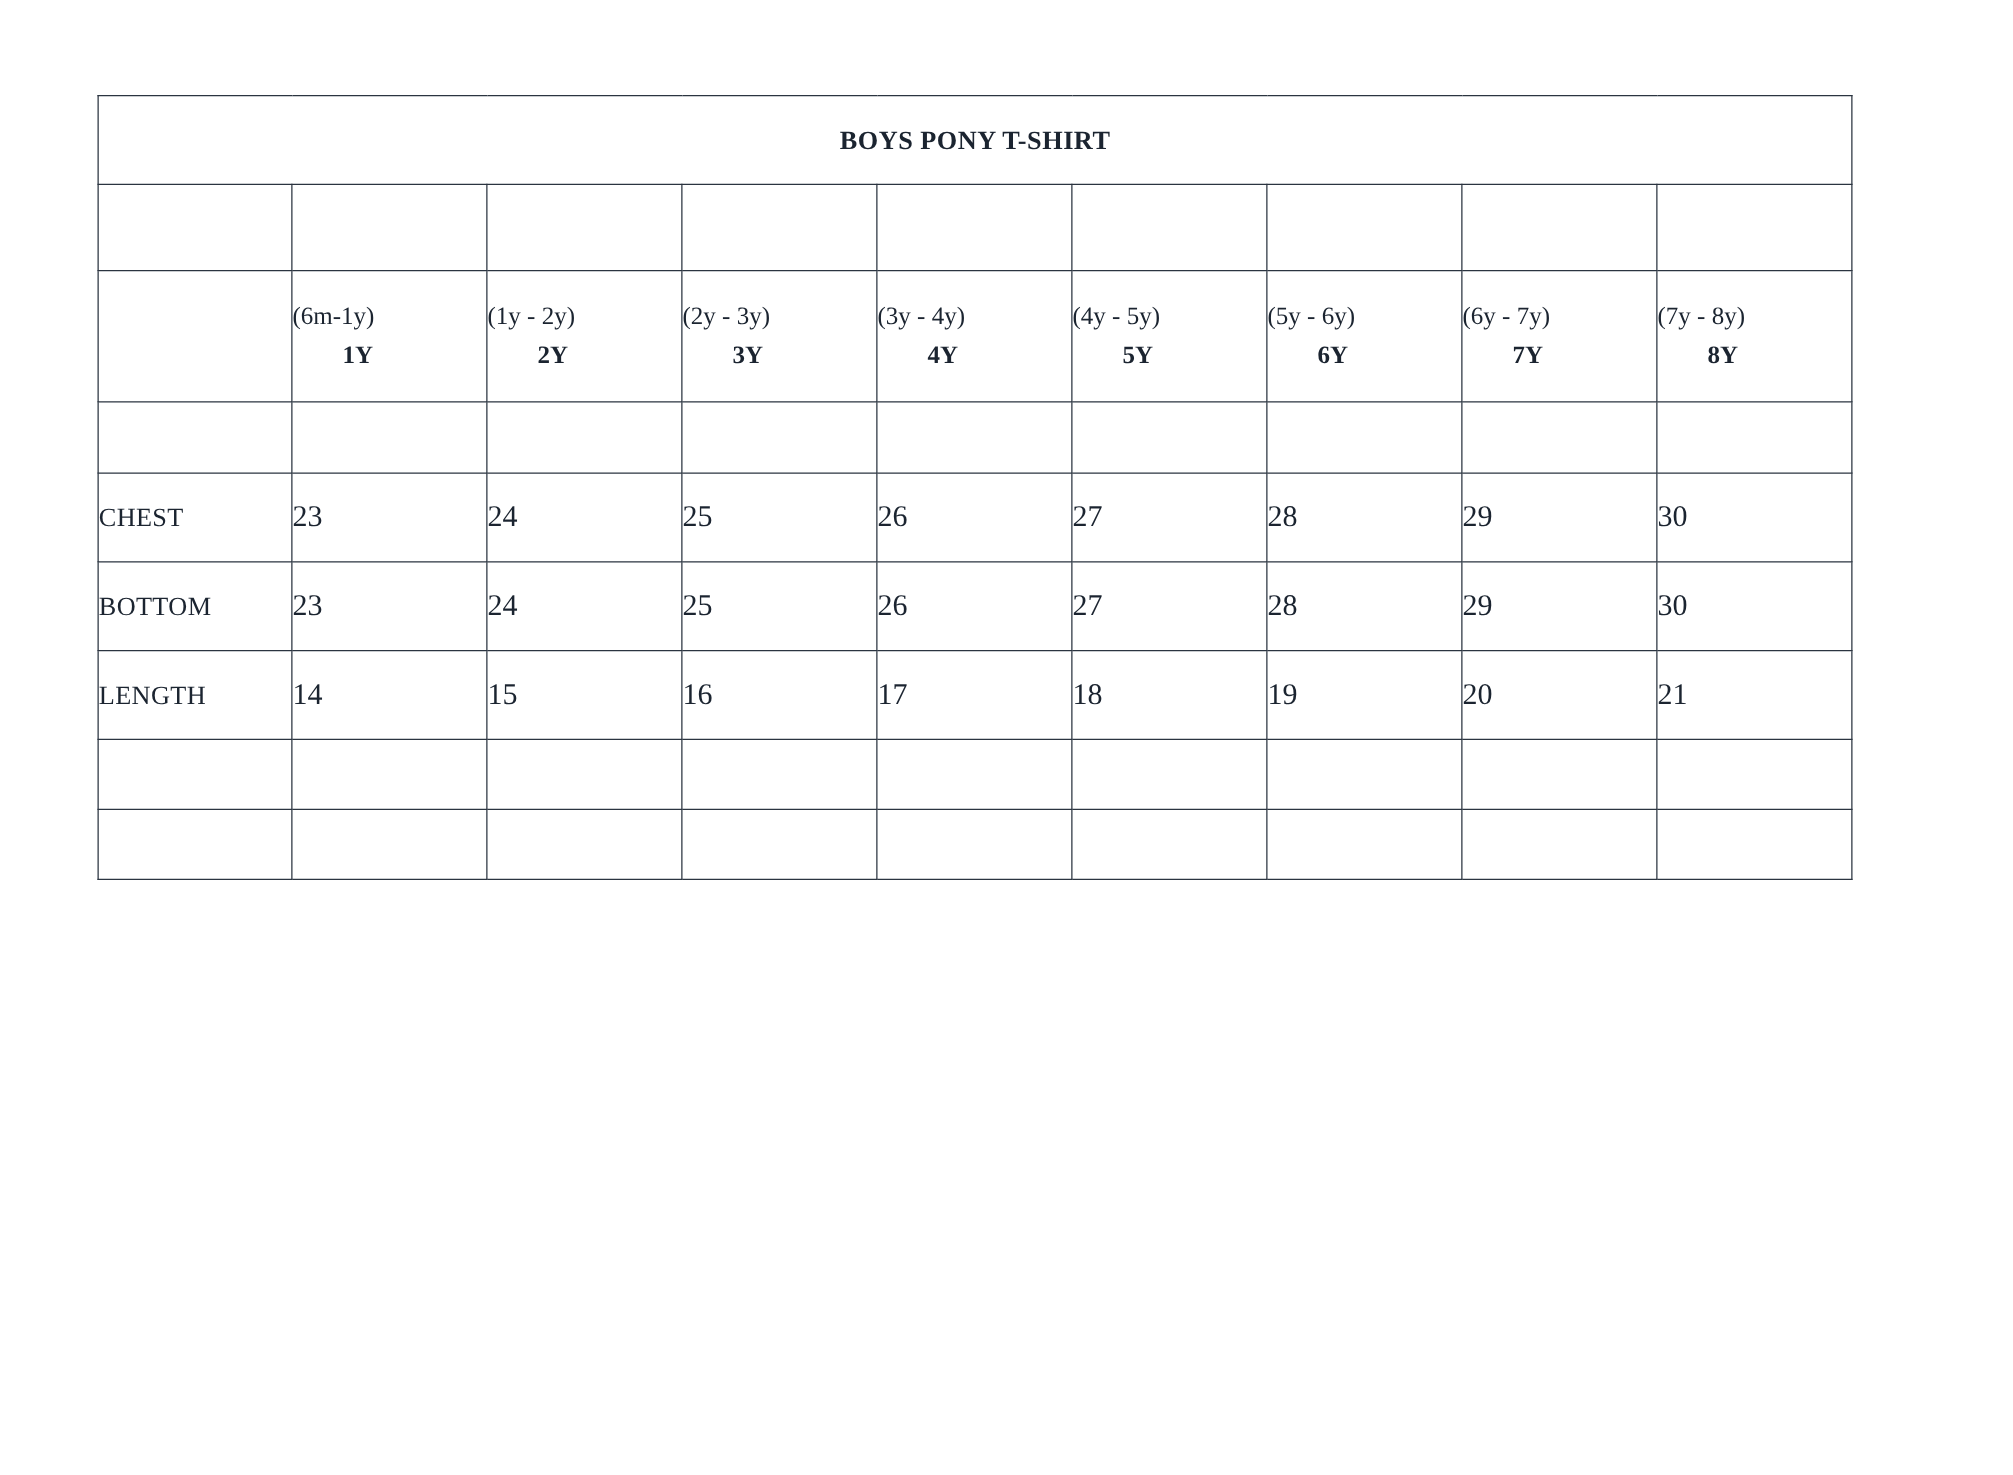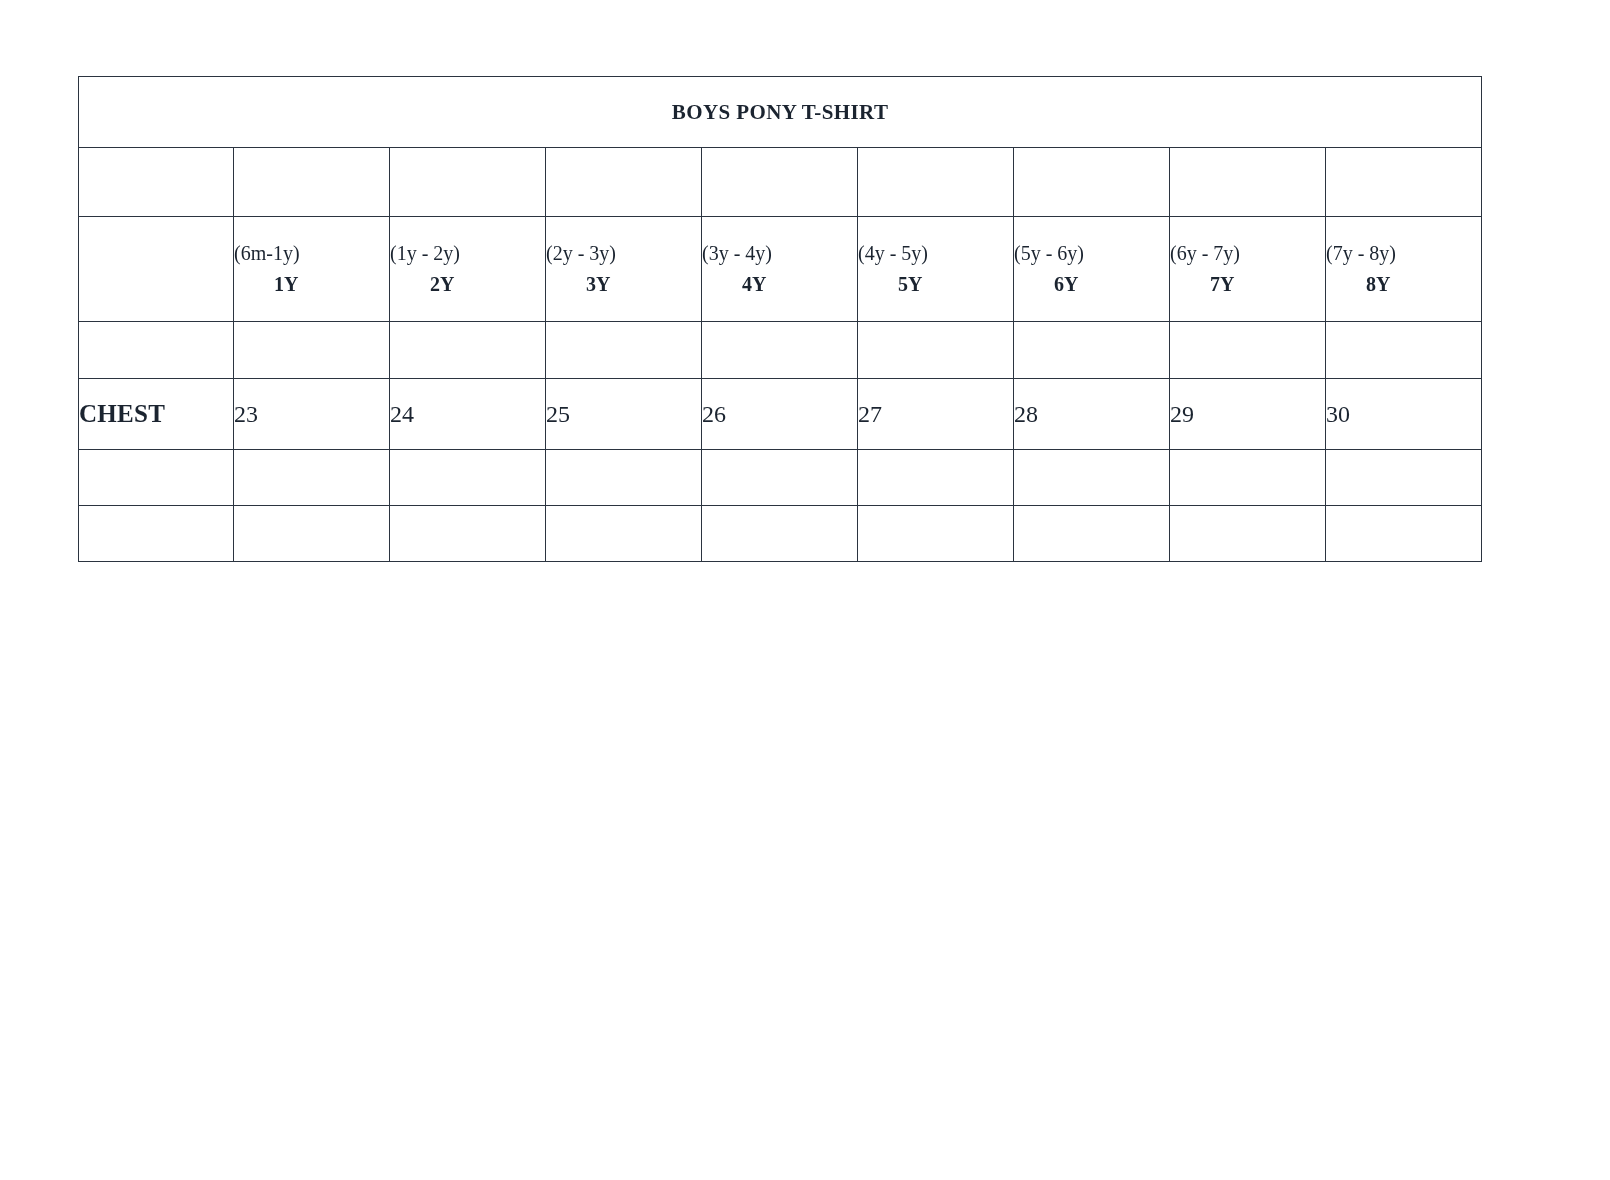--- a/index.html
+++ b/index.html
@@ -63,22 +63,22 @@
   .head-cell .range {
     display: block;
   }
   .head-cell .age {
     display: block;
     font-weight: bold;
     margin-left: 40px;
   }
   .row-label {
     padding: 0 14px;
-    font-size: 25px;
-    font-weight: bold;
+    font-size: 21px;
+    font-weight: normal;
     letter-spacing: 0.3px;
     line-height: 1.35;
     color: #1b2430;
     white-space: nowrap;
   }
   .row-label.wrap {
     white-space: normal;
   }
   .value-cell {
     padding: 0 16px;
@@ -175,21 +175,43 @@
           <td class="value-cell">23</td>
           <td class="value-cell">24</td>
           <td class="value-cell">25</td>
           <td class="value-cell">26</td>
           <td class="value-cell">27</td>
           <td class="value-cell">28</td>
           <td class="value-cell">29</td>
           <td class="value-cell">30</td>
         </tr>
 
-
+        <tr class="r-normal">
+          <td class="row-label">BOTTOM</td>
+          <td class="value-cell">23</td>
+          <td class="value-cell">24</td>
+          <td class="value-cell">25</td>
+          <td class="value-cell">26</td>
+          <td class="value-cell">27</td>
+          <td class="value-cell">28</td>
+          <td class="value-cell">29</td>
+          <td class="value-cell">30</td>
+        </tr>
+
+        <tr class="r-normal">
+          <td class="row-label">LENGTH</td>
+          <td class="value-cell">14</td>
+          <td class="value-cell">15</td>
+          <td class="value-cell">16</td>
+          <td class="value-cell">17</td>
+          <td class="value-cell">18</td>
+          <td class="value-cell">19</td>
+          <td class="value-cell">20</td>
+          <td class="value-cell">21</td>
+        </tr>
 
 
 
 
         <tr class="bottom-spacer-row">
           <td></td>
           <td></td>
           <td></td>
           <td></td>
           <td></td>

